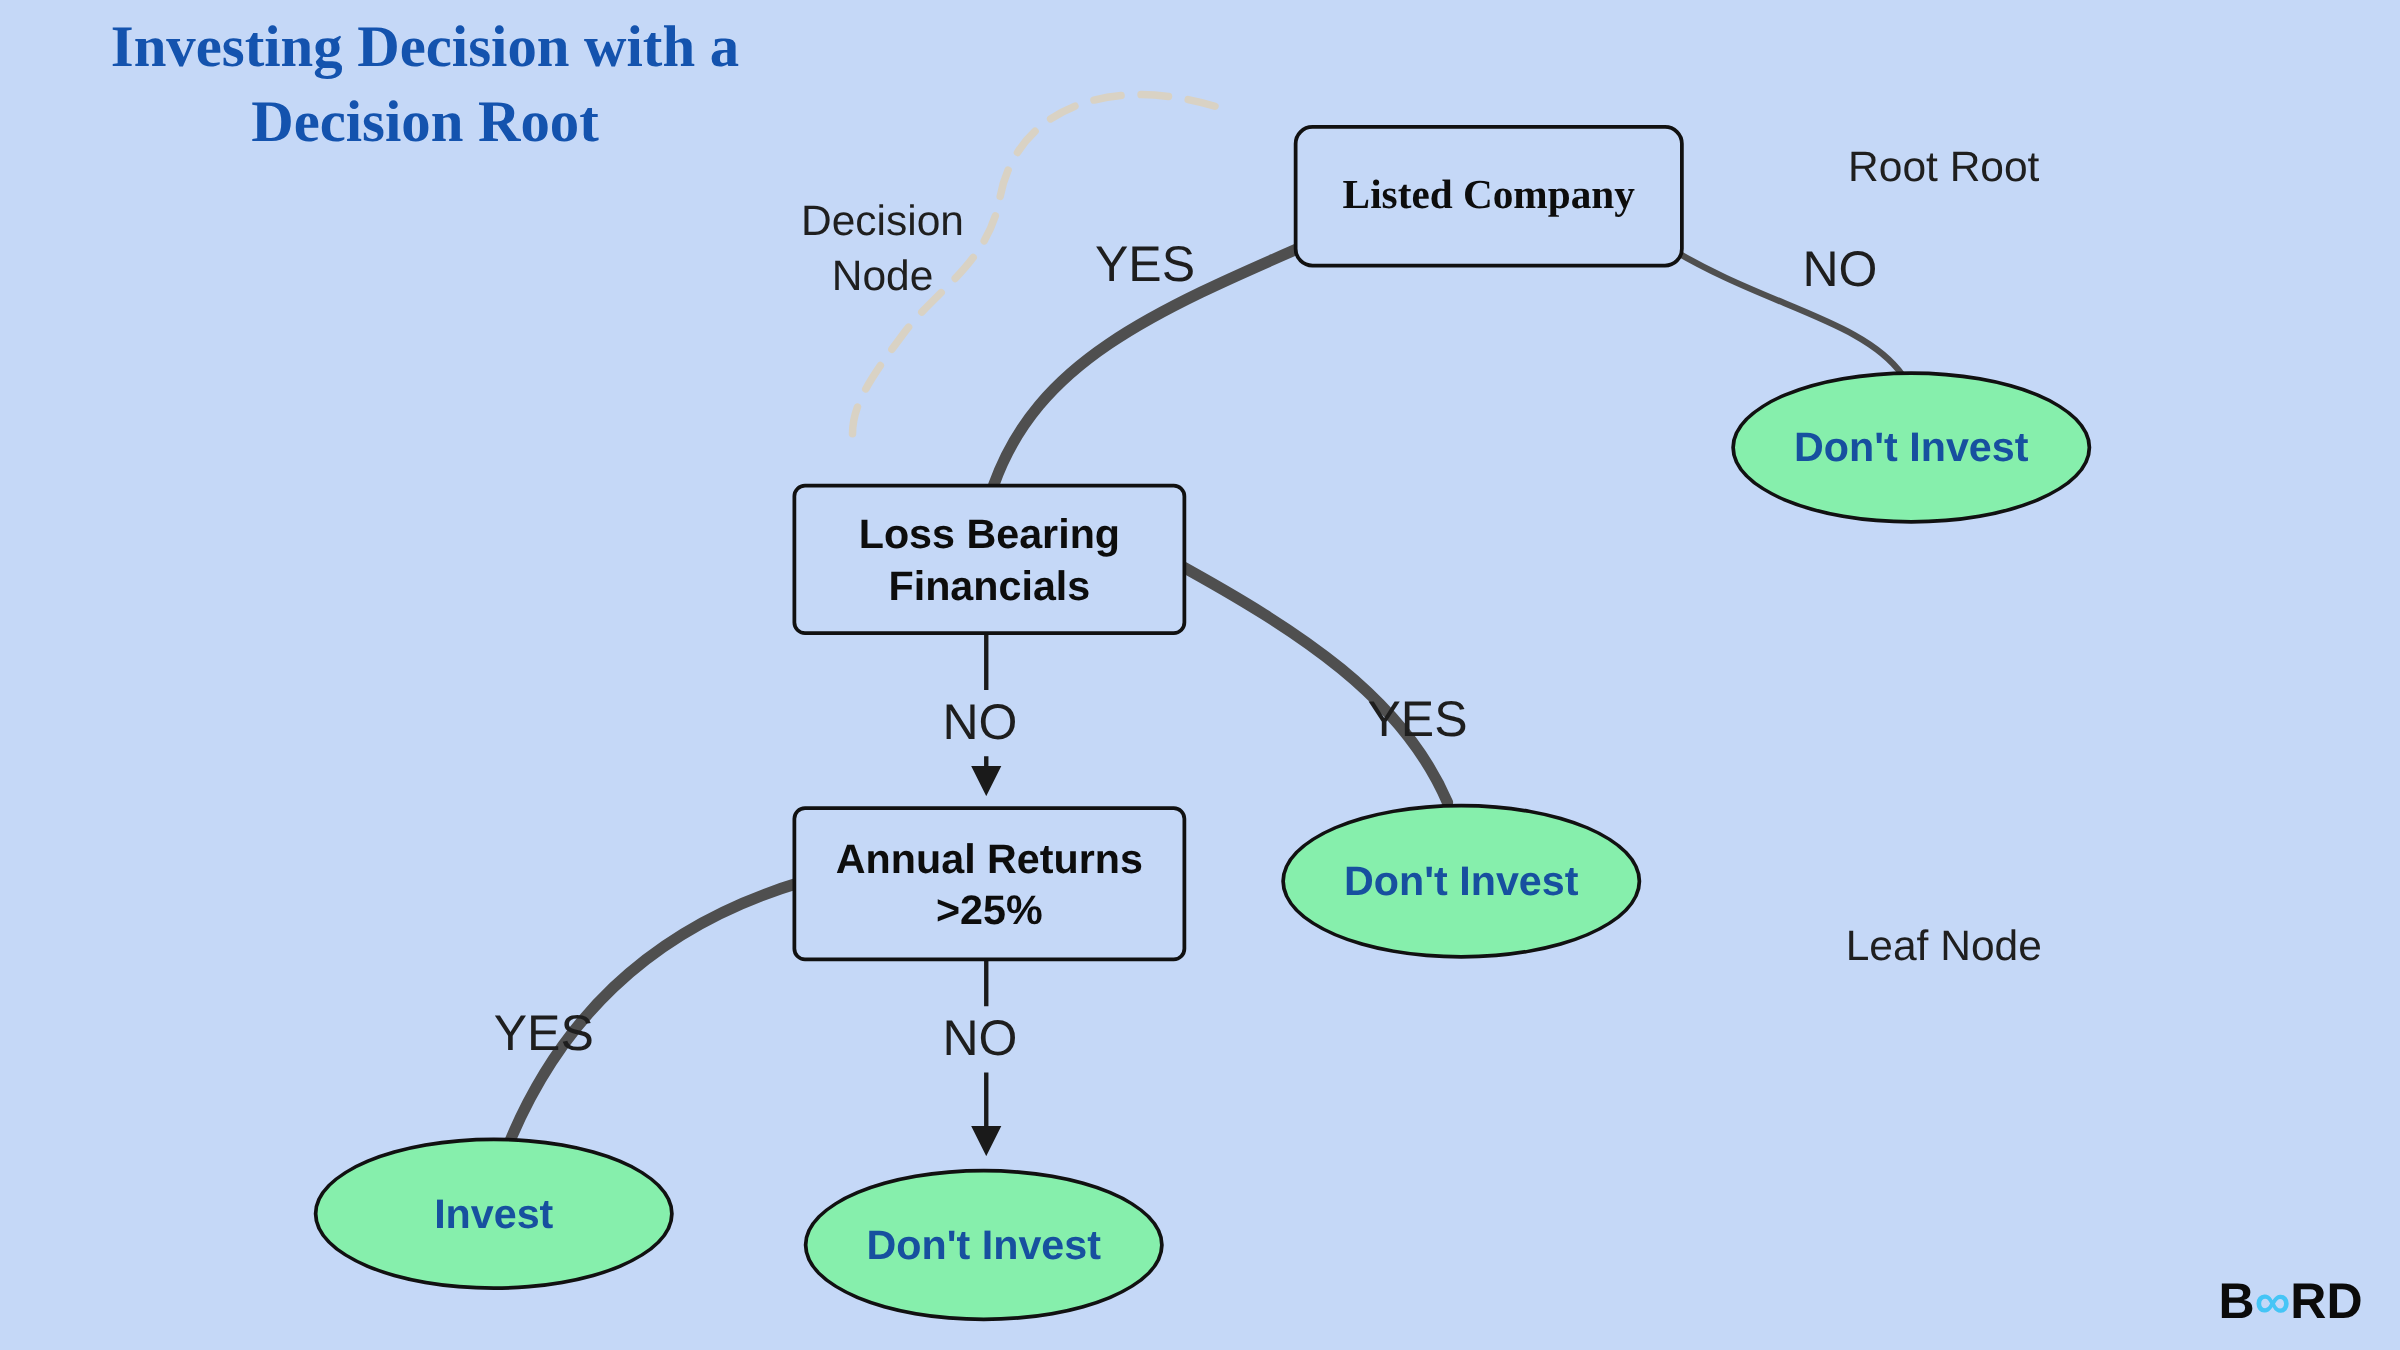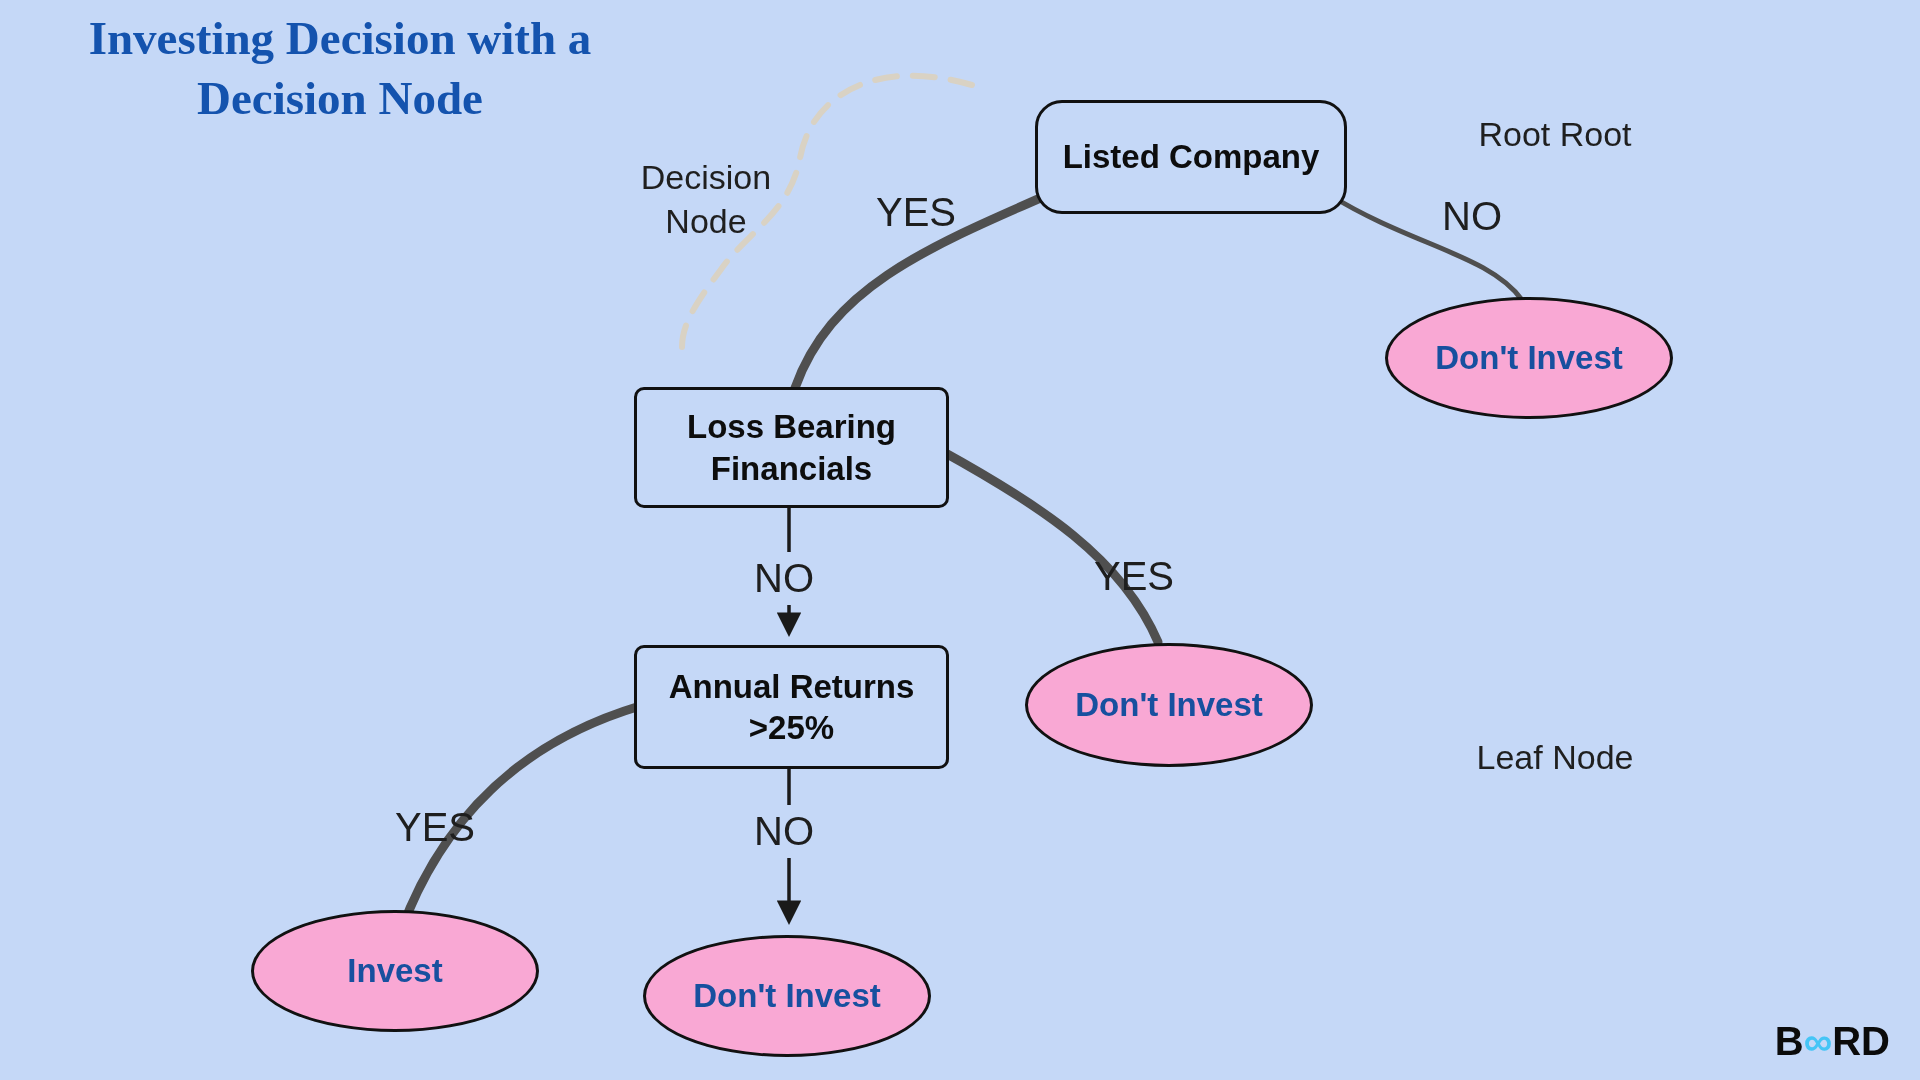--- a/index.html
+++ b/index.html
@@ -21,21 +21,21 @@
 
   .rect-node{
     position:absolute;border:3px solid #111;border-radius:10px;
     background:#c5d8f7;display:flex;flex-direction:column;
     align-items:center;justify-content:center;
     font-weight:bold;font-size:33px;color:#0d0d0d;line-height:1.25;
     text-align:center;
   }
   .ellipse-node{
     position:absolute;border:3px solid #111;border-radius:50%;
-    background:#f9a8d4;display:flex;align-items:center;justify-content:center;
+    background:#86efac;display:flex;align-items:center;justify-content:center;
     font-weight:bold;font-size:33px;color:#17509f;text-align:center;
   }
   .anno{
     position:absolute;font-size:34px;color:#1f1f1f;text-align:center;line-height:1.3;
   }
   .edge-label{
     position:absolute;font-size:40px;color:#1e1e1e;text-align:center;width:120px;
   }
   .edge-label.masked{background:#c5d8f7;padding:4px 0;}
 
@@ -68,38 +68,38 @@
 
     <path d="M 789 505 L 789 632" fill="none" stroke="#1a1a1a" stroke-width="3.5" marker-end="url(#arrow)"></path>
 
     <path d="M 640 706 C 520 742, 442 818, 400 933" fill="none" stroke="#4f4f4f" stroke-width="9" stroke-linecap="round"></path>
 
     <path d="M 789 768 L 789 920" fill="none" stroke="#1a1a1a" stroke-width="3.5" marker-end="url(#arrow)"></path>
   </svg>
 
   <div class="page-title">
     <span class="l1">Investing Decision with a</span>
-    <span class="l2">Decision Node</span>
+    <span class="l2">Decision Root</span>
   </div>
 
   <div class="anno" style="left:1420px;top:112px;width:270px;">Root Root</div>
   <div class="anno" style="left:566px;top:155px;width:280px;">
     <span style="display:block;">Decision</span>
     <span style="display:block;">Node</span>
   </div>
   <div class="anno" style="left:1420px;top:735px;width:270px;">Leaf Node</div>
 
   <div class="edge-label" style="left:856px;top:190px;">YES</div>
   <div class="edge-label" style="left:1412px;top:194px;">NO</div>
   <div class="edge-label masked" style="left:724px;top:552px;">NO</div>
   <div class="edge-label" style="left:1074px;top:554px;">YES</div>
   <div class="edge-label" style="left:375px;top:805px;">YES</div>
   <div class="edge-label masked" style="left:724px;top:805px;">NO</div>
 
-  <div class="rect-node" style="left:1035px;top:100px;width:306px;height:108px;border-radius:27px;">
+  <div class="rect-node" style="left:1035px;top:100px;width:306px;height:108px;border-radius:15px;font-family:Liberation Serif, serif;">
     <span>Listed Company</span>
   </div>
 
   <div class="rect-node" style="left:634px;top:387px;width:309px;height:115px;">
     <span>Loss Bearing</span>
     <span>Financials</span>
   </div>
 
   <div class="rect-node" style="left:634px;top:645px;width:309px;height:118px;">
     <span>Annual Returns</span>

